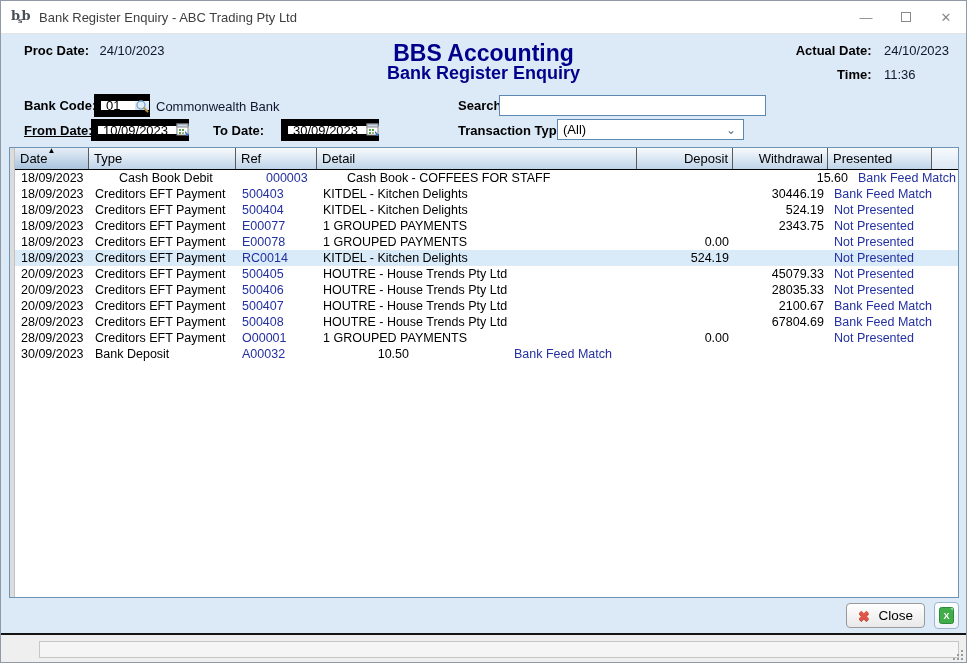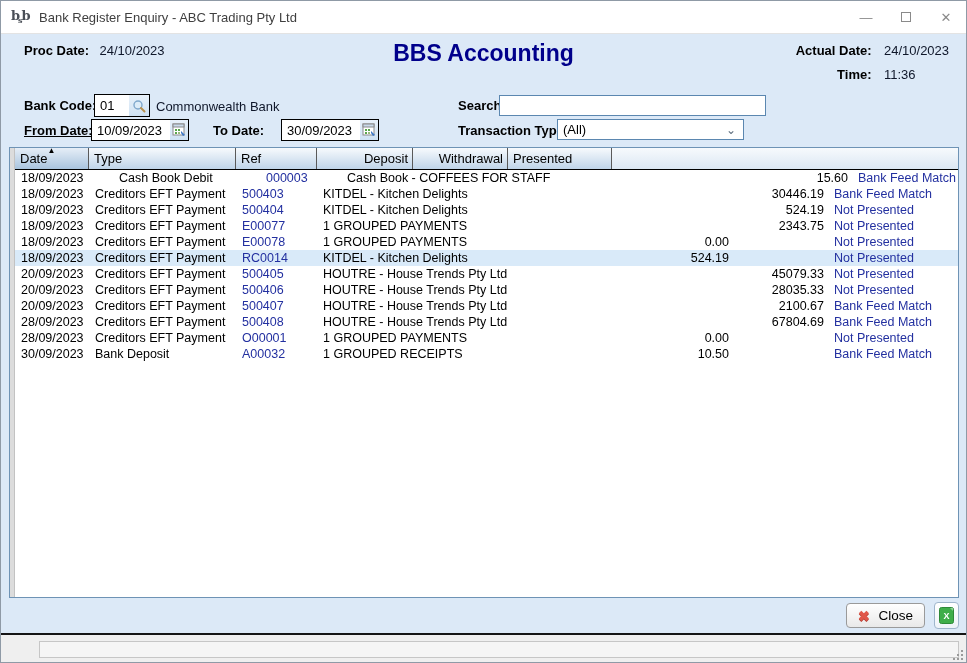--- a/index.html
+++ b/index.html
@@ -27,21 +27,21 @@
   .lbl { font-weight:bold; color:#000; font-size:13px;margin-left:12px; }
   .val { color:#0f172a; font-size:13px; }
   .hdr-left-row { position:absolute; left:11px; }
   .hdr-right-row { position:absolute; right:10px; text-align:right; }
   .hdr-right-row .val { display:inline-block; width:72px; text-align:left; margin-left:8px; }
   .main-title { position:absolute; left:0; right:0; top:39px; text-align:center;
     color:#00008b; font-weight:bold; font-size:23px; }
   .sub-title { position:absolute; left:0; right:0; top:62px; text-align:center;
     color:#00008b; font-weight:bold; font-size:18px; }
   
-  .field-border { border:1px solid #000000; background:#d6e6f5; display:flex; position:absolute; }
+  .field-border { border:7px solid #000000; background:#d6e6f5; display:flex; position:absolute; }
   .bank-combo { left:93px; top:93px; width:56px; height:23px; }
   .bank-input { width:34px; height:100%; border:none; outline:none; font-size:13px;
     padding-left:5px; font-family:inherit; background:#fff; }
   .combo-iconpart { flex:1; display:flex; align-items:center; justify-content:center;
     background:linear-gradient(#e8f1fa,#cfe2f3); }
   .date-box { top:118px; width:98px; height:22px; }
   .date-input { width:78px; height:100%; border:none; outline:none; font-size:13px;
     padding-left:5px; font-family:inherit; background:#fff; }
   .cal-btn { flex:1; display:flex; align-items:center; justify-content:center;
     background:linear-gradient(#e8f1fa,#cfe2f3); cursor:pointer; }
@@ -105,20 +105,21 @@
         </span>
       <span class="win-btn">✕</span>
     </div>
   </div>
 
   <div class="hdr-left-row" style="top:40px;">
     <span class="lbl">Proc Date:</span>
     <span class="val" style="margin-left:6px;">24/10/2023</span>
   </div>
   <div class="main-title">BBS Accounting</div>
+  <div class="sub-title">Bank Register Enquiry</div>
   <div class="hdr-right-row" style="top:40px;">
     <span class="lbl">Actual Date:</span>
     <span class="val">24/10/2023</span>
   </div>
   <div class="hdr-right-row" style="top:64px;">
     <span class="lbl">Time:</span>
     <span class="val">11:36</span>
   </div>
 
   <span class="lbl" style="position:absolute; left:11px; top:97px;">Bank Code:</span>
@@ -171,20 +172,21 @@
     <span class="tt-chevron">⌄</span>
   </div>
 
   <div class="grid">
     <div class="gutter"></div>
     <div class="grid-main">
       <div class="grid-header" id="grid-header">
           <div class="hcell sorted" style="width: 74px;">Date<span class="sort-arrow">▲</span></div>
           <div class="hcell" style="width: 147px;">Type</div>
           <div class="hcell" style="width: 81px;">Ref</div>
+          <div class="hcell" style="width: 320px;">Detail</div>
           <div class="hcell right" style="width: 96px;">Deposit</div>
           <div class="hcell right" style="width: 95px;">Withdrawal</div>
           <div class="hcell" style="width: 104px;">Presented</div>
           <div class="hcell hfiller"></div>
         </div>
       <div class="grid-body" id="grid-body">
           <div class="grow">
             <div class="cell" style="width: 74px;">18/09/2023</div>
             <div class="cell" style="width: 147px; margin-left: 24px;">Cash Book Debit</div>
             <div class="cell link" style="width: 81px;">000003</div>
@@ -280,21 +282,20 @@
             <div class="cell link" style="width: 81px;">O00001</div>
             <div class="cell" style="width: 320px;">1 GROUPED PAYMENTS</div>
             <div class="cell num" style="width: 96px;">0.00</div>
             <div class="cell num" style="width: 95px;"></div>
             <div class="cell link" style="width: 104px;">Not Presented</div>
           </div>
           <div class="grow">
             <div class="cell" style="width: 74px;">30/09/2023</div>
             <div class="cell" style="width: 147px;">Bank Deposit</div>
             <div class="cell link" style="width: 81px;">A00032</div>
-            <div class="cell" style="width: 320px;">1 GROUPED RECEIPTS</div>
             <div class="cell num" style="width: 96px;">10.50</div>
             <div class="cell num" style="width: 95px;"></div>
             <div class="cell link" style="width: 104px;">Bank Feed Match</div>
           </div>
         </div>
     </div>
   </div>
 
   <button class="close-btn">
     <span class="close-x">✖</span>

